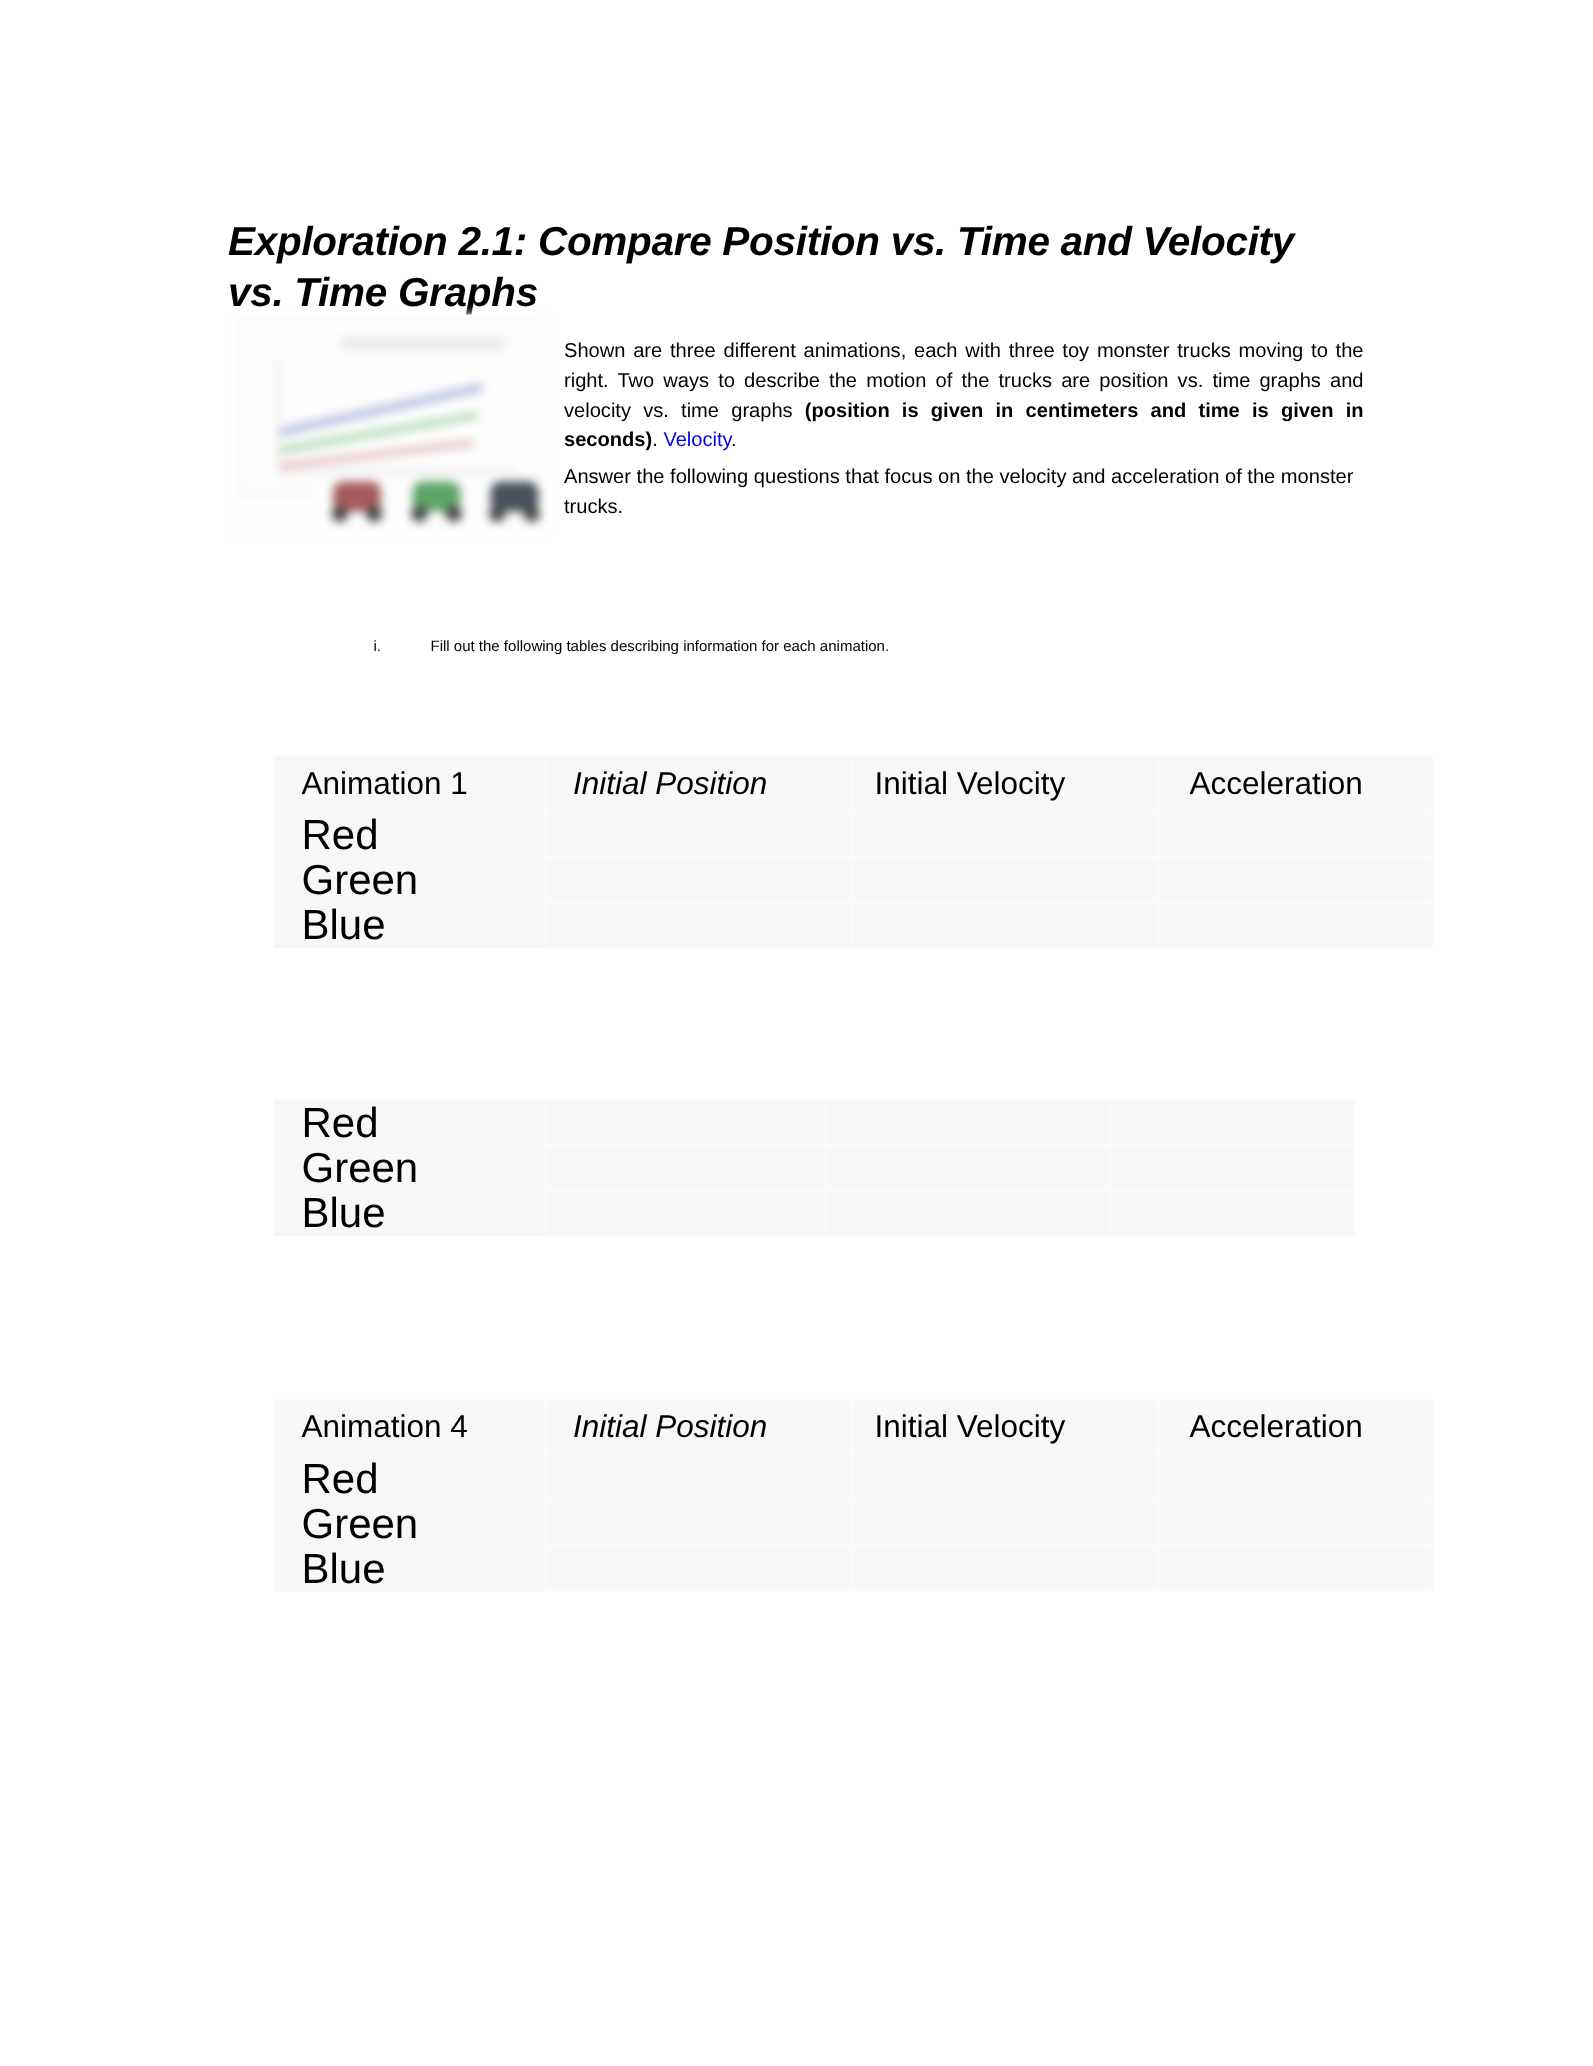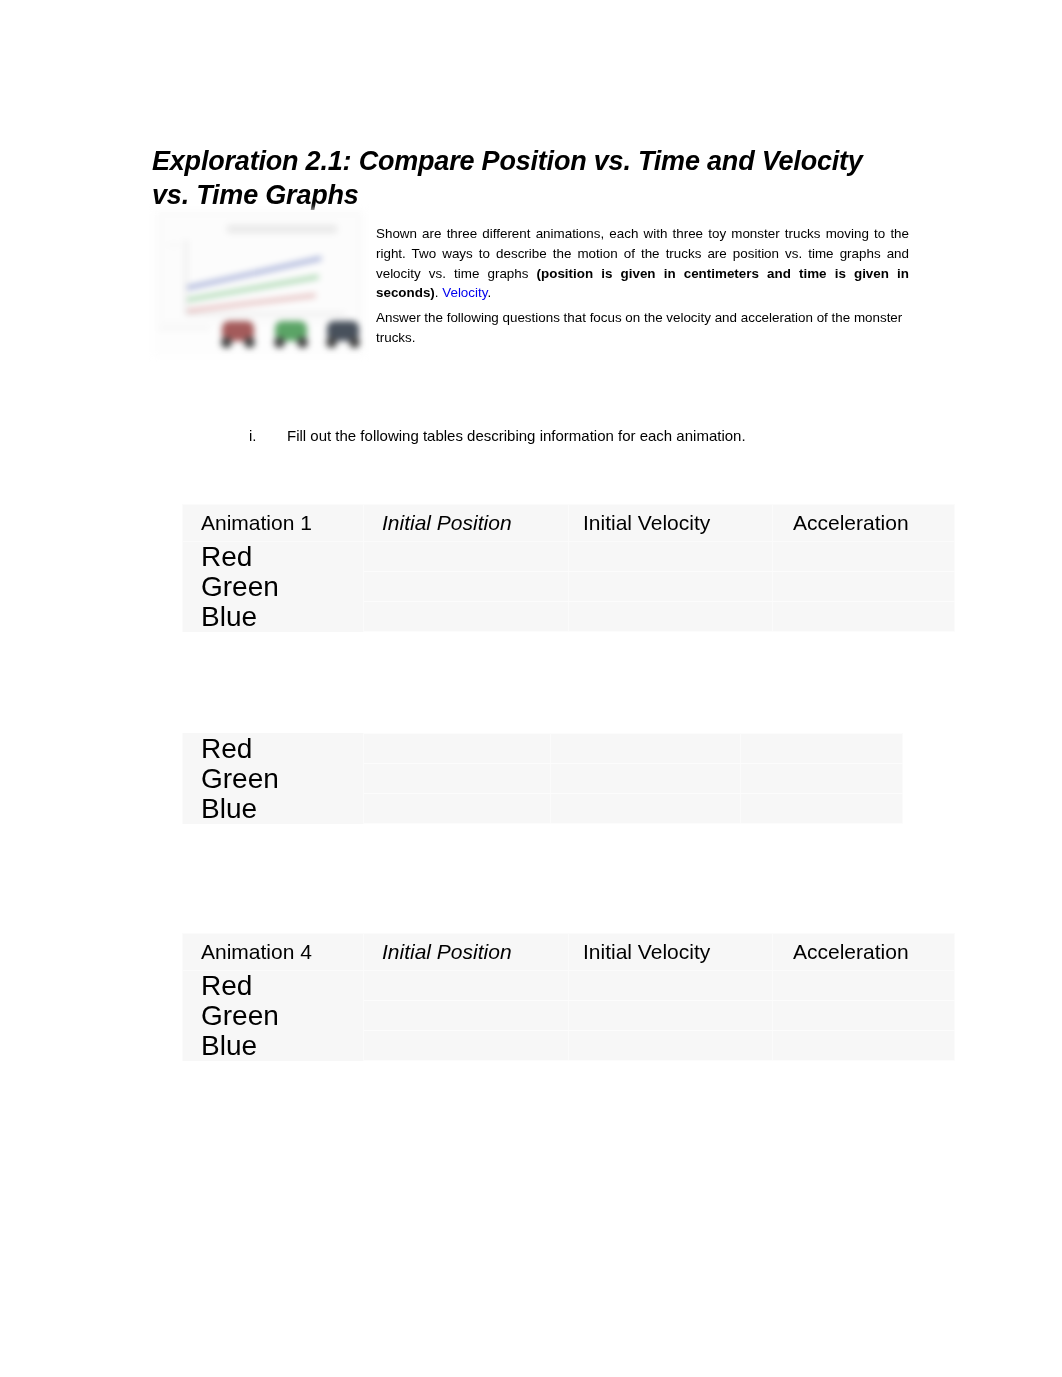--- a/index.html
+++ b/index.html
@@ -164,21 +164,21 @@
     line-height: 1.48;
     text-align: left;
   }
 
   
   .list-item {
     position: absolute;
     left: 249px;
     top: 425px;
     width: 640px;
-    font-size: 15px;
+    font-size: 10px;
     line-height: 1.4;
   }
   .list-marker {
     display: inline-block;
     width: 38px;
   }
 
   
   .tbl {
     position: absolute;

